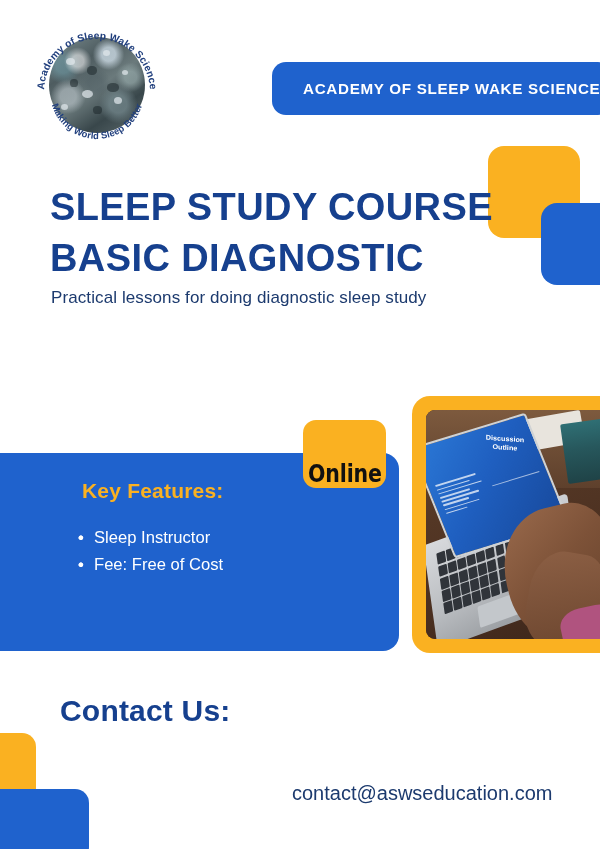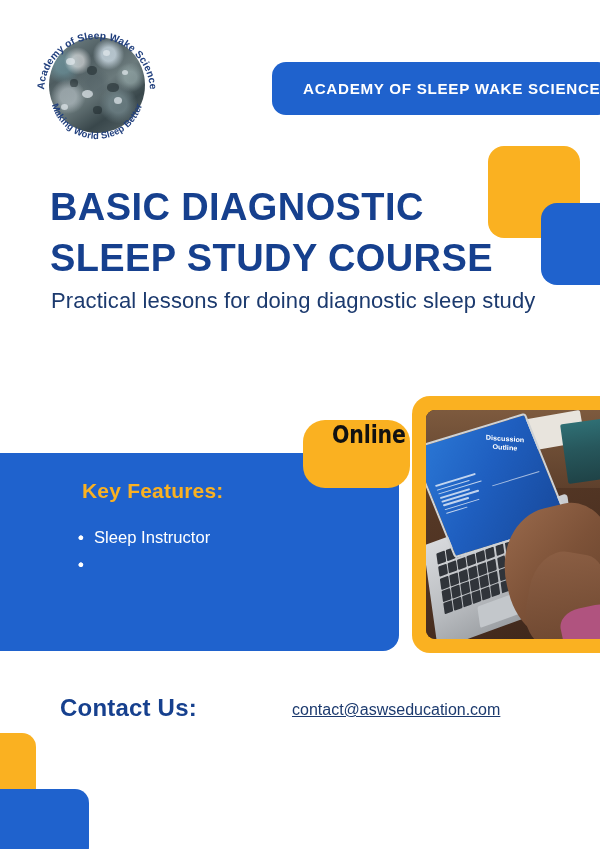--- a/index.html
+++ b/index.html
@@ -124,21 +124,21 @@
     font-weight: 800;
     line-height: 1.34;
     letter-spacing: 0.4px;
   }
   .hero-title-line { display: block; white-space: nowrap; }
   .hero-subtitle {
     position: absolute;
     left: 51px;
     top: 288px;
     color: #1c3a6e;
-    font-size: 22px;
+    font-size: 17px;
     font-weight: 400;
     letter-spacing: 0.1px;
     white-space: nowrap;
   }
 
   
   .features-panel {
     position: absolute;
     left: -20px;
     top: 453px;
@@ -180,25 +180,24 @@
   }
 
   
   .online-badge {
     position: absolute;
     left: 303px;
     top: 420px;
     width: 83px;
     height: 68px;
     background: #fab121;
-    border-radius: 22px;
+    border-radius: 13px;
     display: flex;
-    align-items: flex-start;
+    align-items: flex-end;
     justify-content: center;
-    padding-left: 24px;
   }
   .online-badge-label {
     color: #111111;
     font-size: 25px;
     font-weight: 800;
     letter-spacing: -0.2px;
     transform: scaleX(0.82);
     font-family: "DejaVu Sans", sans-serif;
   }
 
@@ -364,42 +363,41 @@
     border-radius: 40% 30% 20% 30%;
     transform: rotate(-12deg);
   }
 
   
   .contact-heading {
     position: absolute;
     left: 60px;
     top: 694px;
     color: #16408e;
-    font-size: 24px;
+    font-size: 30px;
     font-weight: 800;
     letter-spacing: 0.2px;
   }
   .contact-phone {
     position: absolute;
     left: 61px;
     top: 743px;
     color: #1c3a6e;
     font-size: 17px;
     font-weight: 400;
     white-space: nowrap;
   }
   .contact-email {
     position: absolute;
     left: 292px;
-    top: 701px;
+    top: 782px;
     color: #1c3a6e;
-    font-size: 16px;
+    font-size: 20px;
     font-weight: 400;
     white-space: nowrap;
-    text-decoration: underline;
   }
 
   
   .deco-foot-orange {
     position: absolute;
     left: -36px;
     top: 733px;
     width: 72px;
     height: 74px;
     background: #fab121;
@@ -444,40 +442,41 @@
   </div>
 
   <div class="header-banner">
     <span class="header-banner-label">ACADEMY OF SLEEP WAKE SCIENCE</span>
   </div>
 
   <div class="deco-hero-orange"></div>
   <div class="deco-hero-blue"></div>
 
   <div class="hero-title">
+    <span class="hero-title-line">SLEEP STUDY COURSE</span>
     <span class="hero-title-line">BASIC DIAGNOSTIC</span>
-    <span class="hero-title-line">SLEEP STUDY COURSE</span>
   </div>
   <div class="hero-subtitle">Practical lessons for doing diagnostic sleep study</div>
 
   <div class="features-panel"></div>
   <div class="features-heading">Key Features:</div>
   <ul class="features-list">
     <li>
       <span class="bullet">•</span>
     </li>
     <li>
       <span class="bullet">•</span>
       <span>Sleep Instructor</span>
     </li>
     <li>
       <span class="bullet">•</span>
     </li>
     <li>
       <span class="bullet">•</span>
+      <span>Fee: Free of Cost</span>
     </li>
   </ul>
 
   <div class="online-badge">
     <span class="online-badge-label">Online</span>
   </div>
 
   <div class="photo-card">
     <div class="photo-inner">
       <div class="photo-desk"></div>

